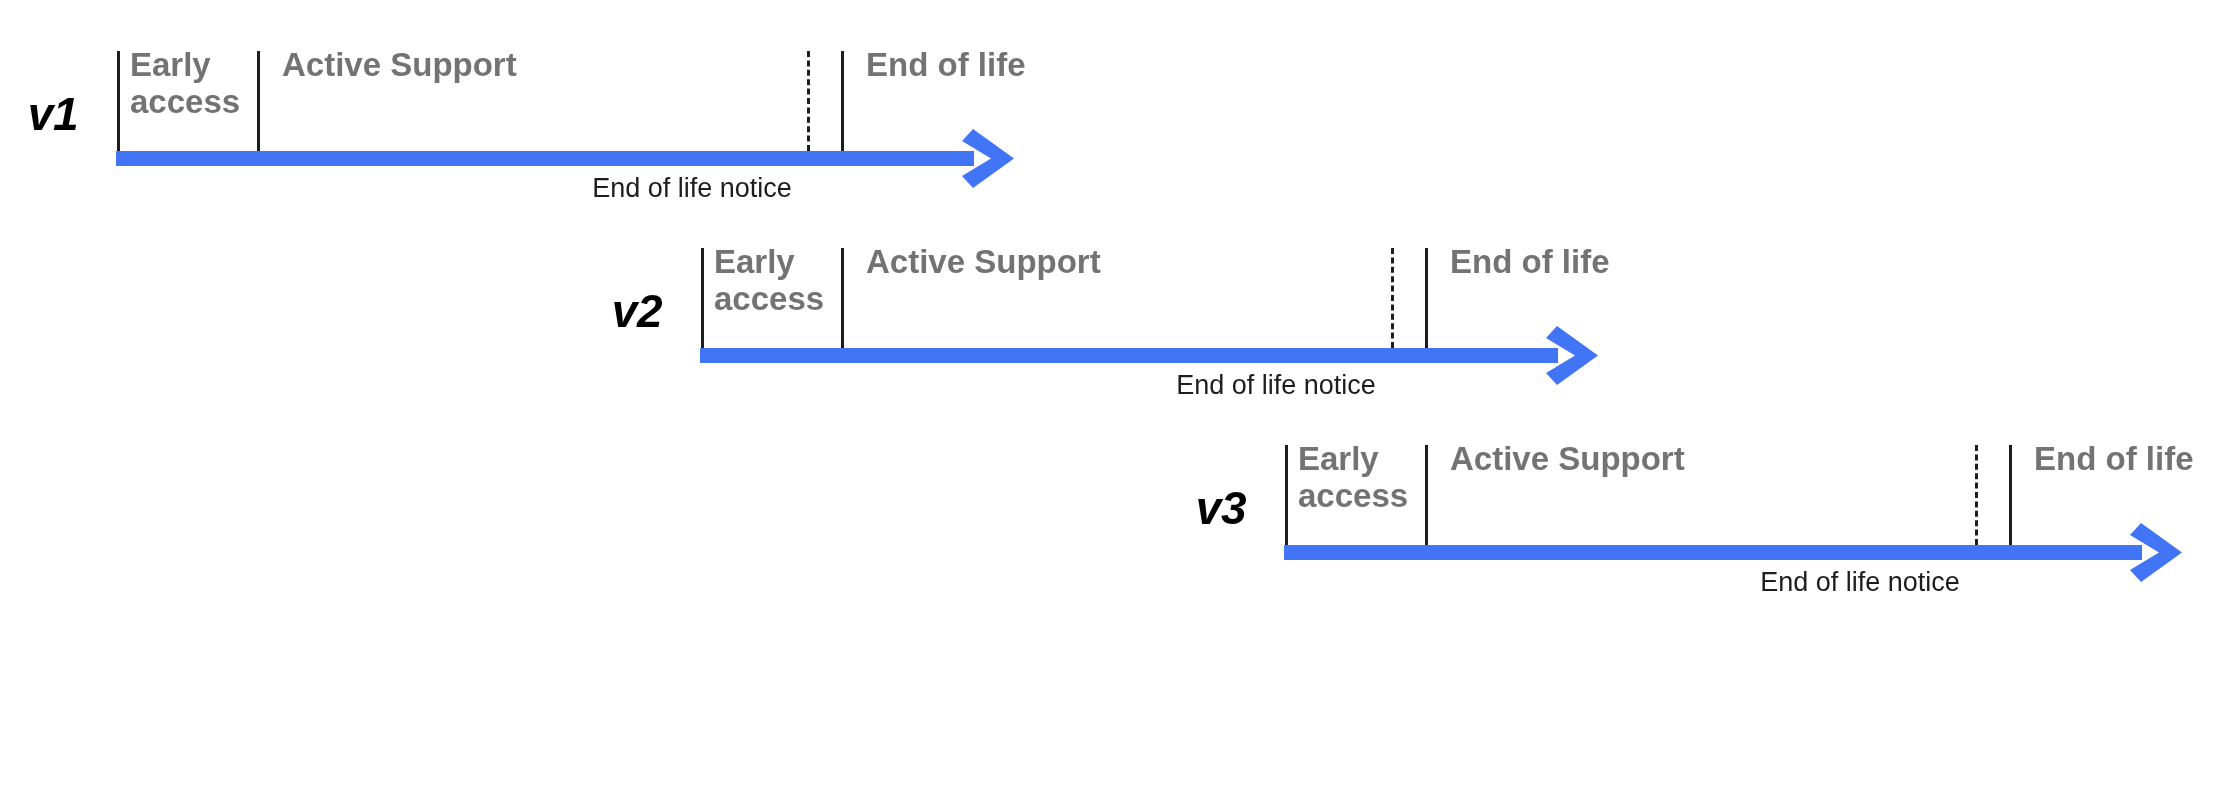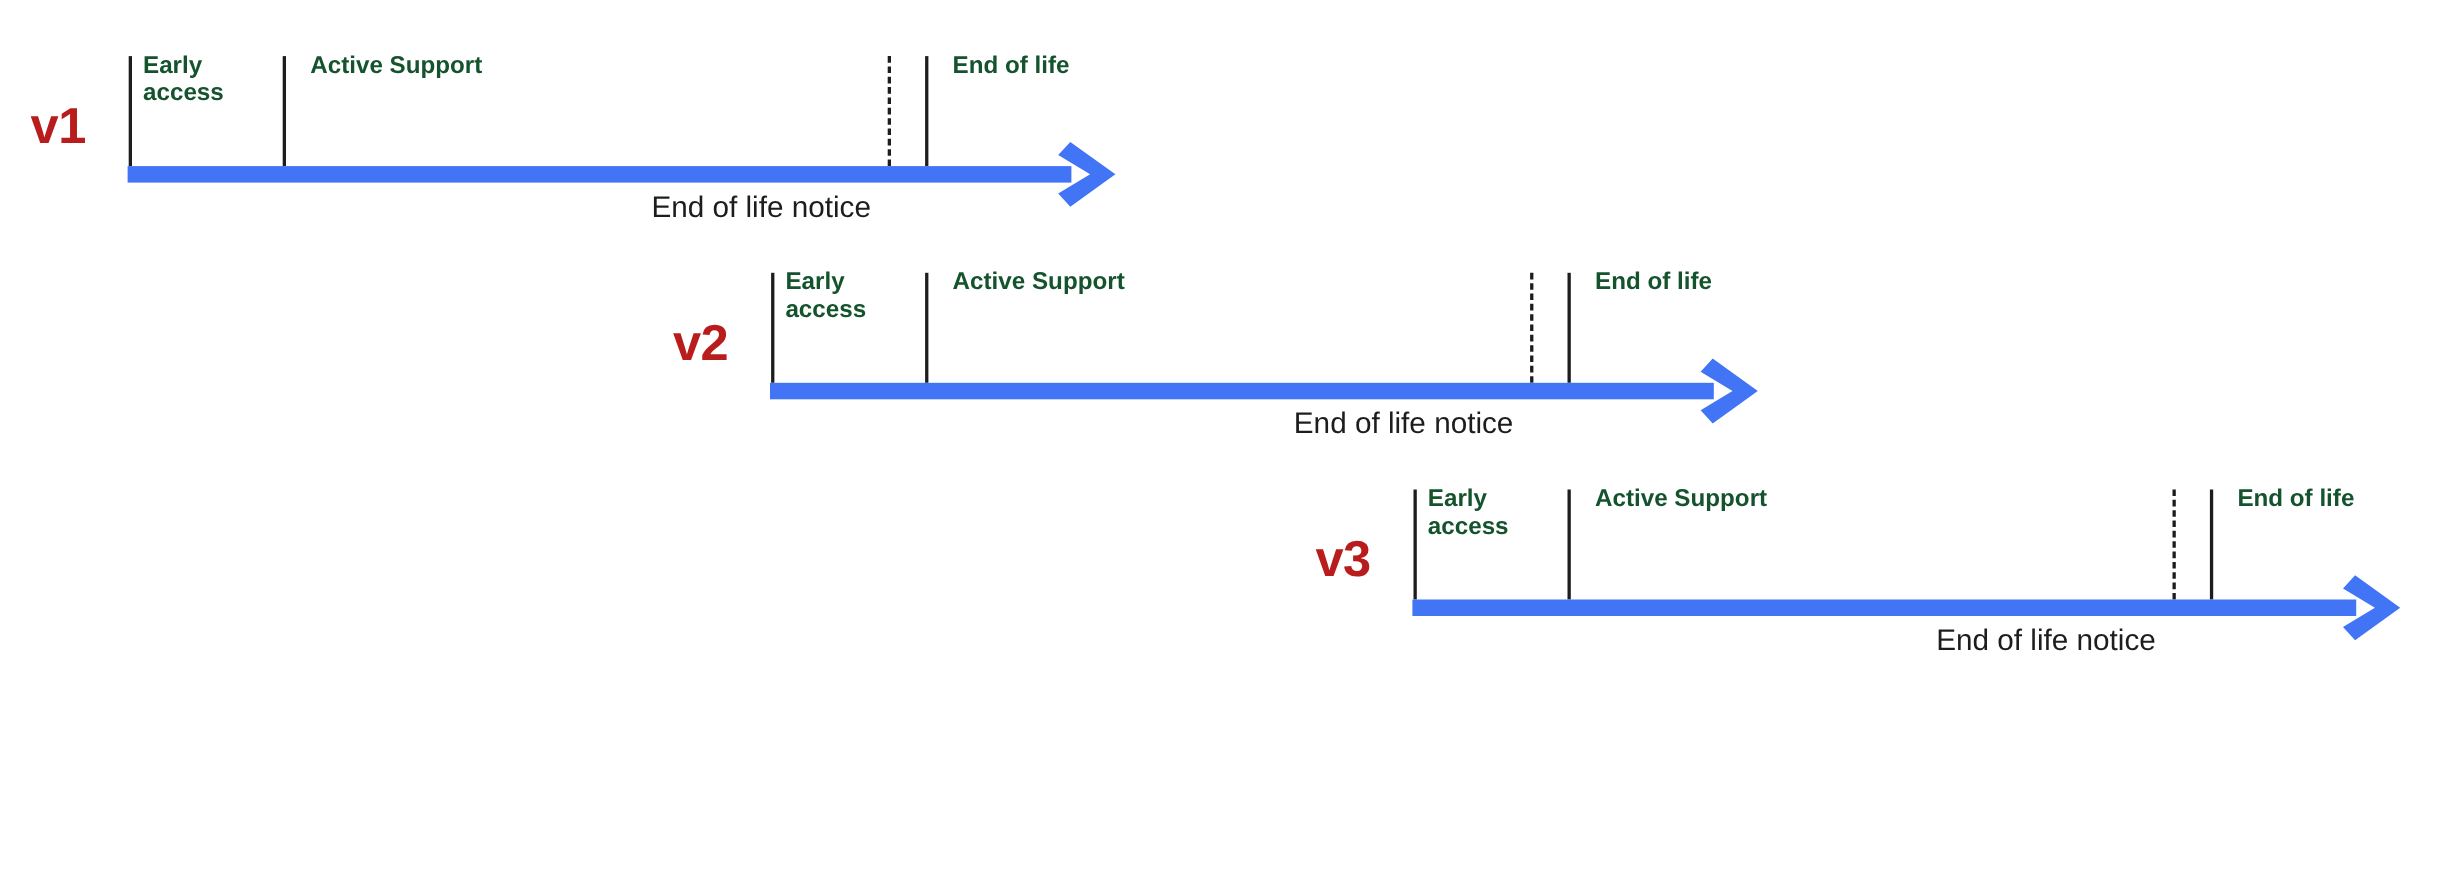--- a/index.html
+++ b/index.html
@@ -28,23 +28,24 @@
   
   .version-label {
     position: absolute;
     left: 0;
     top: 40px;
     width: 78px;
     text-align: right;
     font-size: 46px;
     font-weight: 700;
     line-height: 1;
-    color: #b91c1c;
+    color: #000000;
     letter-spacing: -0.5px;
     white-space: nowrap;
+    font-style: italic;
   }
 
   
   .bar {
     position: absolute;
     height: 15px;
     background: #4275F5;
     top: 100px;
   }
   
@@ -77,24 +78,24 @@
     border-left: 3px dashed #1d1d1f;
     top: 0px;
     height: 100px;
     background: transparent;
   }
 
   
   .phase-label {
     position: absolute;
     top: -4px;
-    font-size: 22px;
+    font-size: 33px;
     font-weight: 700;
     line-height: 1.12;
-    color: #14532d;
+    color: #737373;
     white-space: pre-line;
   }
 
   
   .notice-label {
     position: absolute;
     top: 123px;
     font-size: 27px;
     font-weight: 400;
     line-height: 1.1;

